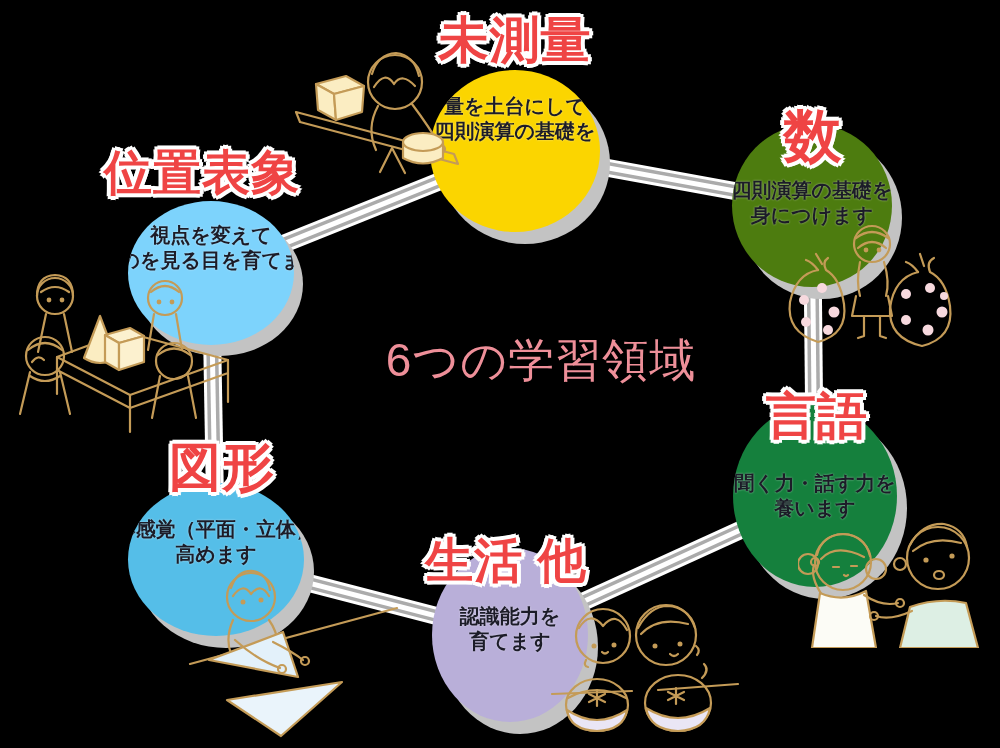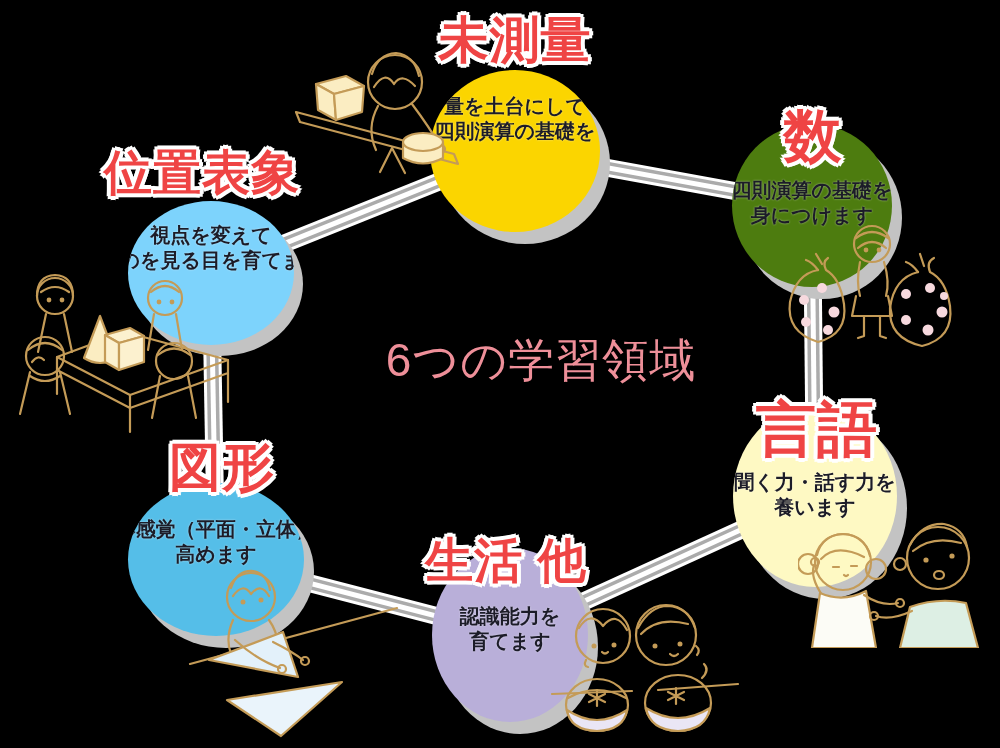--- a/index.html
+++ b/index.html
@@ -19,21 +19,21 @@
                     -4px 0 0 #fff,4px 0 0 #fff,0 -4px 0 #fff,0 4px 0 #fff;}
   .title{position:absolute;left:512px;top:330px;transform:translateX(-50%);
         font-size:46px;font-weight:normal;letter-spacing:1px;white-space:nowrap;z-index:2;margin-left:29px;}
   .illus{position:absolute;z-index:3;}
   
   .s0{left:440px;top:82px;width:170px;height:162px}.c0{left:430px;top:70px;width:170px;height:162px}
   .l0{left:515px;top:14px;font-size:50px}.d0{top:24px}
   .s1{left:742px;top:136px;width:160px;height:163px}.c1{left:732px;top:124px;width:160px;height:163px}
   .l1{left:813px;top:106px;font-size:58px}.d1{top:54px}
   .s2{left:743px;top:417px;width:164px;height:182px}.c2{left:733px;top:405px;width:164px;height:182px}
-  .l2{left:817px;top:398px;font-size:60px}.d2{top:66px}
+  .l2{left:817px;top:390px;font-size:50px}.d2{top:66px}
   .s3{left:442px;top:560px;width:156px;height:174px}.c3{left:432px;top:548px;width:156px;height:174px}
   .l3{left:506px;top:536px;font-size:48px}.d3{top:56px}
   .s4{left:138px;top:495px;width:176px;height:153px}.c4{left:128px;top:483px;width:176px;height:153px}
   .l4{left:222px;top:440px;font-size:52px}.d4{top:34px}
   .s5{left:137px;top:212px;width:166px;height:144px}.c5{left:128px;top:201px;width:166px;height:144px}
   .l5{left:202px;top:148px;font-size:48px}.d5{top:22px}
   .ln{fill:none;}
 </style>
 </head>
 <body>
@@ -92,21 +92,21 @@
       <div class="desc d1">
         <div>四則演算の基礎を</div>
         <div>身につけます</div>
       </div>
     </div>
     <div class="biglabel l1">数</div>
   </div>
 
   <div class="node">
     <div class="shadow s2" style="background: rgb(195, 195, 195);"></div>
-    <div class="circle c2" style="background: #fef9c3; font-family: Liberation Mono, monospace;">
+    <div class="circle c2" style="background: #15803d;">
       <div class="desc d2">
         <div>聞く力・話す力を</div>
         <div>養います</div>
       </div>
     </div>
     <div class="biglabel l2">言語</div>
   </div>
 
   <div class="node">
     <div class="shadow s3" style="background: rgb(195, 195, 195);"></div>

